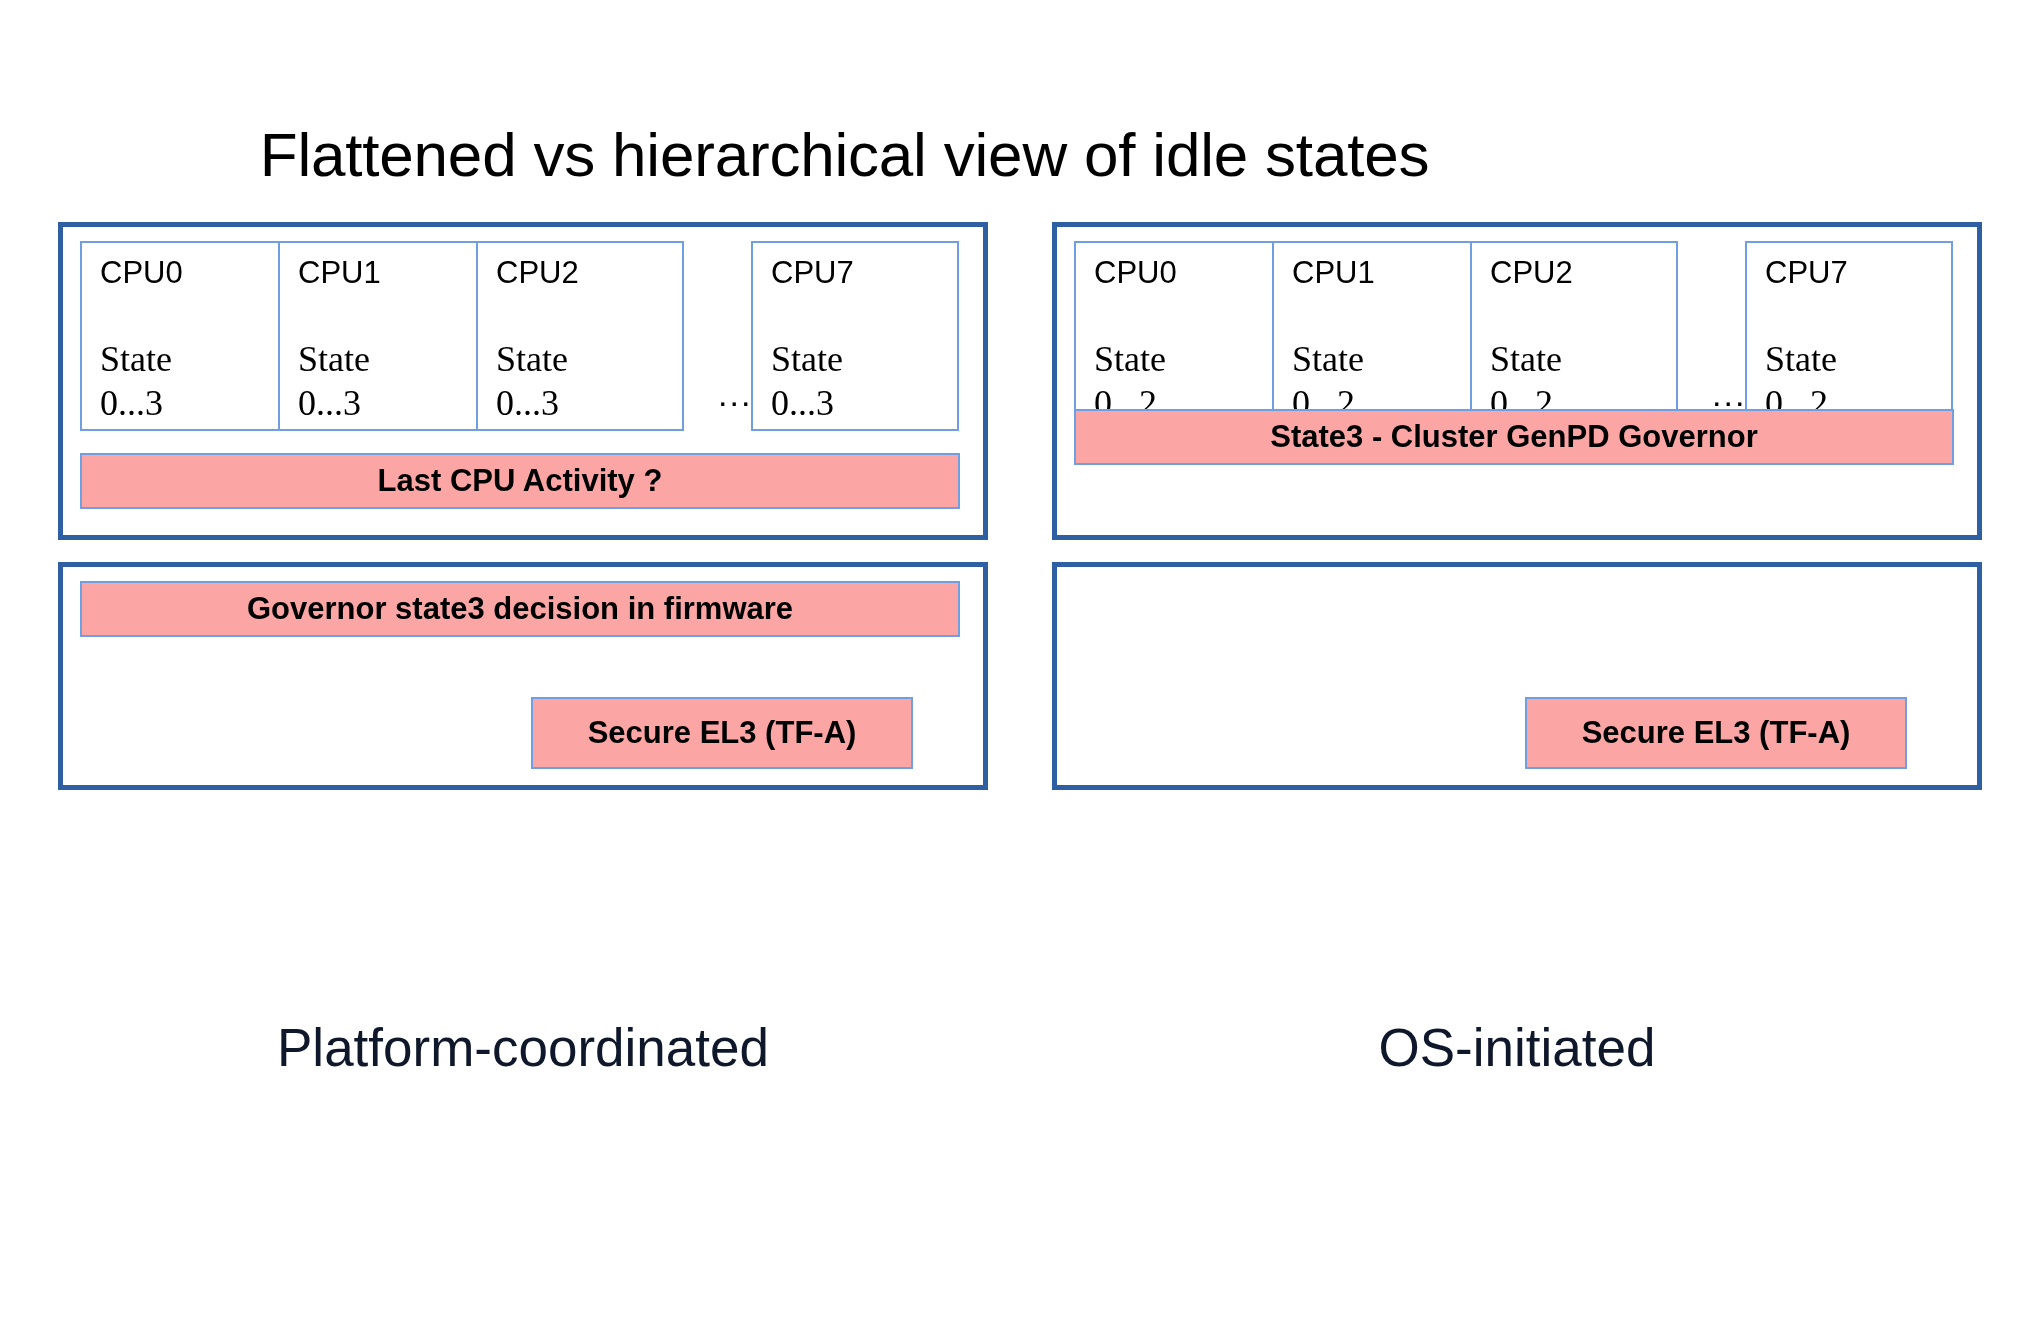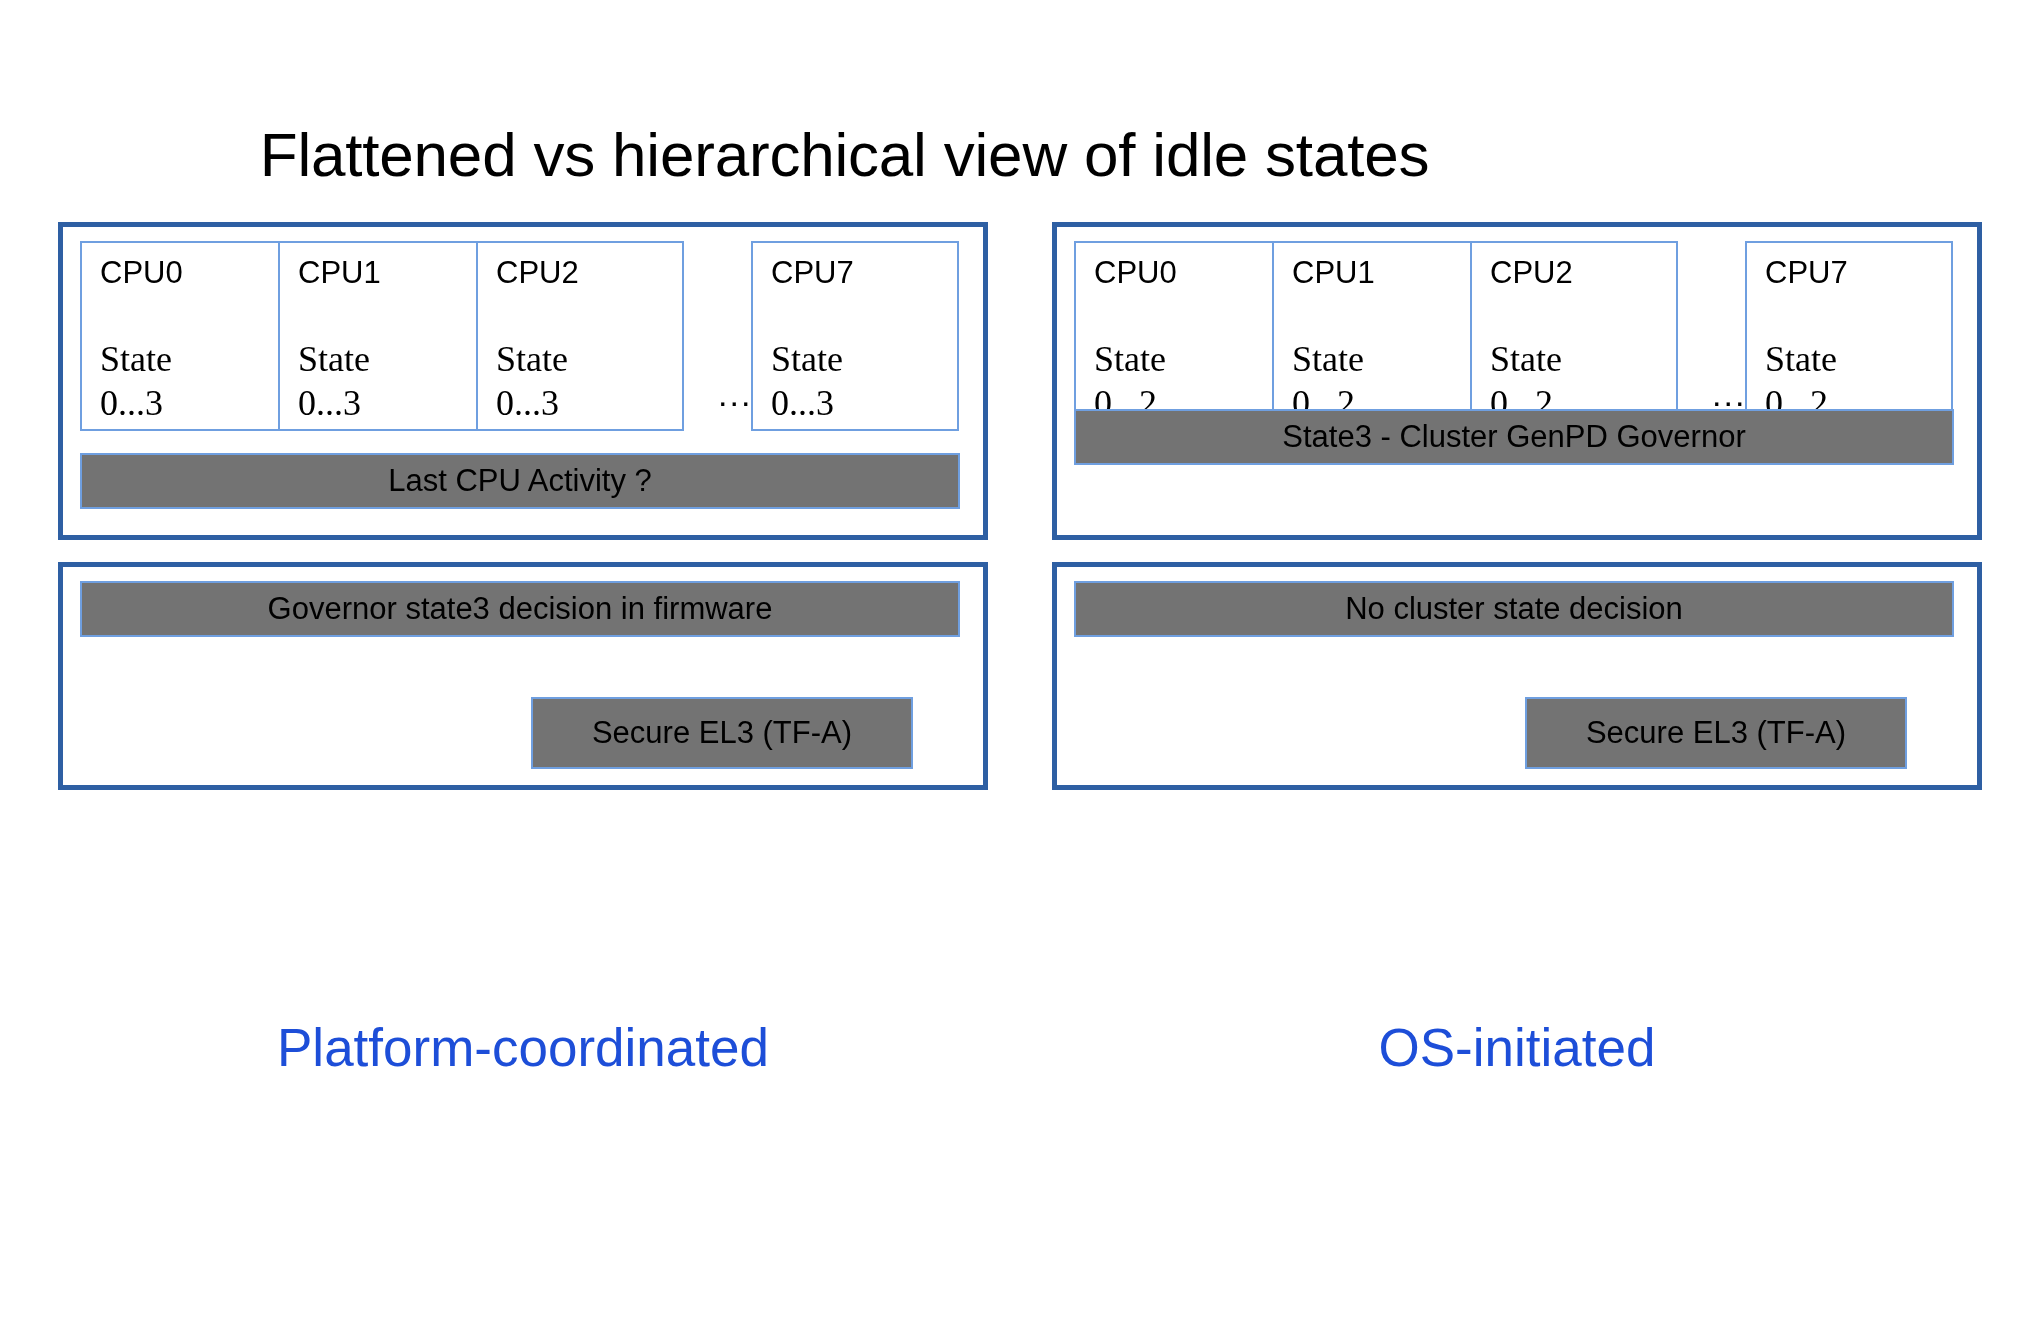--- a/index.html
+++ b/index.html
@@ -64,27 +64,28 @@
     height: 228px;
     left: 0;
     width: 100%;
   }
 
   
   .tbox {
     position: absolute;
     box-sizing: border-box;
     border: 2px solid #6f9fe0;
-    background: #737373;
+    background: #fca5a5;
     display: flex;
     align-items: center;
     justify-content: center;
     font-size: 31px;
     color: #000000;
     white-space: nowrap;
+    font-weight: bold;
   }
 
   
   .cpu-box {
     position: absolute;
     box-sizing: border-box;
     border: 2px solid #6f9fe0;
     background: #ffffff;
     width: 208px;
     height: 190px;
@@ -157,21 +158,21 @@
   }
 
   
   .caption {
     position: absolute;
     top: 1020px;
     width: 100%;
     text-align: center;
     font-size: 53px;
     line-height: 1.05;
-    color: #1d4ed8;
+    color: #0f172a;
   }
 </style>
 </head>
 <body>
 
 <div id="slide">
 
   <div class="slide-title">Flattened vs hierarchical view of idle states</div>
 
   <div class="column column-left">
@@ -263,20 +264,19 @@
         </div>
       </div>
 
       <div class="tbox bar-wide bar-genpd">State3 - Cluster GenPD Governor</div>
 
 
       <div class="tbox label-el label-el1-right">Non-Secure EL1 (Linux)</div>
     </div>
 
     <div class="panel panel-fw">
-      <div class="tbox bar-fw">No cluster state decision</div>
       <div class="tbox label-el3">Secure EL3 (TF-A)</div>
     </div>
 
     <div class="caption">OS-initiated</div>
   </div>
 
 </div>
 
 </body></html>

